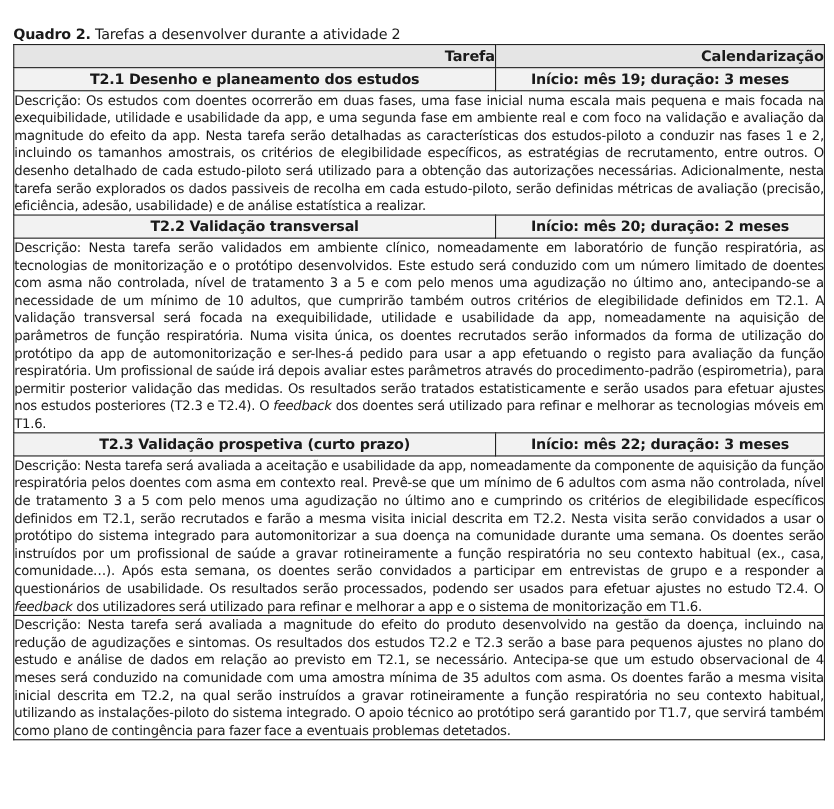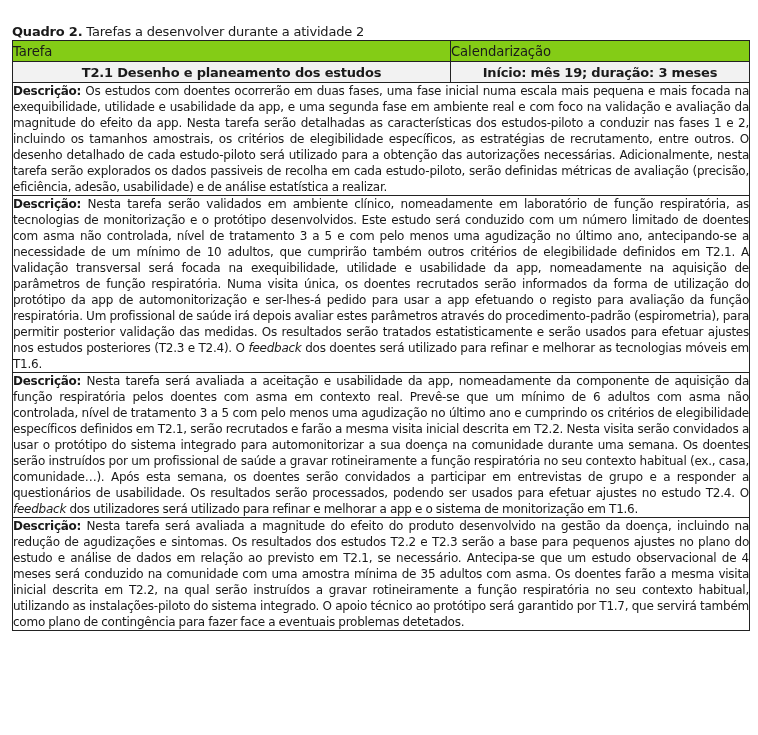--- a/index.html
+++ b/index.html
@@ -3,27 +3,27 @@
 <meta charset="utf-8">
 <style>
   html, body { margin: 0; padding: 0; background: #ffffff; }
   body { width: 758px; height: 735px; position: relative; overflow: hidden;
          font-family: "DejaVu Sans", "Liberation Sans", sans-serif; color: #1a1a1a; }
   .caption { position: absolute; left: 12px; top: 24px; font-size: 13px; letter-spacing: -0.2px; }
   .caption b { font-weight: bold; }
   table.quadro { position: absolute; left: 12px; top: 40px; width: 737px;
                  border-collapse: collapse; table-layout: fixed; }
   table.quadro td, table.quadro th { border: 1.3px solid #222; padding: 0; }
-  th.head { background: #84cc16; font-size: 13.2px; font-weight: normal; height: 20px;
-            text-align: left; letter-spacing: -0.1px; }
+  th.head { background: #e5e5e5; font-size: 13.2px; font-weight: bold; height: 20px;
+            text-align: right; letter-spacing: -0.1px; }
   td.task { background: #f2f2f2; font-size: 13px; font-weight: bold; height: 20px;
             text-align: center; letter-spacing: -0.2px; }
   td.desc { font-size: 12px; line-height: 16px; text-align: justify; padding: 3px 6px 3px 6px;
             letter-spacing: -0.25px; word-spacing: -0.3px; }
-  td.desc .lbl { font-weight: bold; }
+  td.desc .lbl { font-weight: normal; }
   td.desc i { font-style: italic; margin-top: 48px; }
   col.c1 { width: 438px; }
   col.c2 { width: 299px; }
 </style>
 </head>
 <body>
 
 <div class="caption">
   <b>Quadro 2.</b><span> Tarefas a desenvolver durante a atividade 2</span>
 </div>
@@ -41,21 +41,29 @@
   </thead>
   <tbody id="tbody">
       <tr>
         <td class="task">T2.1 Desenho e planeamento dos estudos</td>
         <td class="task">Início: mês 19; duração: 3 meses</td>
       </tr>
       <tr>
         <td class="desc" colspan="2"><span class="lbl">Descrição:</span><span> Os estudos com doentes ocorrerão em duas fases, uma fase inicial numa escala mais pequena e mais focada na exequibilidade, utilidade e usabilidade da app, e uma segunda fase em ambiente real e com foco na validação e avaliação da magnitude do efeito da app. Nesta tarefa serão detalhadas as características dos estudos-piloto a conduzir nas fases 1 e 2, incluindo os tamanhos amostrais, os critérios de elegibilidade específicos, as estratégias de recrutamento, entre outros. O desenho detalhado de cada estudo-piloto será utilizado para a obtenção das autorizações necessárias. Adicionalmente, nesta tarefa serão explorados os dados passiveis de recolha em cada estudo-piloto, serão definidas métricas de avaliação (precisão, eficiência, adesão, usabilidade) e de análise estatística a realizar.</span></td>
       </tr>
       <tr>
+        <td class="task">T2.2 Validação transversal</td>
+        <td class="task">Início: mês 20; duração: 2 meses</td>
+      </tr>
+      <tr>
         <td class="desc" colspan="2"><span class="lbl">Descrição:</span><span> Nesta tarefa serão validados em ambiente clínico, nomeadamente em laboratório de função respiratória, as tecnologias de monitorização e o protótipo desenvolvidos. Este estudo será conduzido com um número limitado de doentes com asma não controlada, nível de tratamento 3 a 5 e com pelo menos uma agudização no último ano, antecipando-se a necessidade de um mínimo de 10 adultos, que cumprirão também outros critérios de elegibilidade definidos em T2.1. A validação transversal será focada na exequibilidade, utilidade e usabilidade da app, nomeadamente na aquisição de parâmetros de função respiratória. Numa visita única, os doentes recrutados serão informados da forma de utilização do protótipo da app de automonitorização e ser-lhes-á pedido para usar a app efetuando o registo para avaliação da função respiratória. Um profissional de saúde irá depois avaliar estes parâmetros através do procedimento-padrão (espirometria), para permitir posterior validação das medidas. Os resultados serão tratados estatisticamente e serão usados para efetuar ajustes nos estudos posteriores (T2.3 e T2.4). O </span><i>feedback</i><span> dos doentes será utilizado para refinar e melhorar as tecnologias móveis em T1.6.</span></td>
+      </tr>
+      <tr>
+        <td class="task">T2.3 Validação prospetiva (curto prazo)</td>
+        <td class="task">Início: mês 22; duração: 3 meses</td>
       </tr>
       <tr>
         <td class="desc" colspan="2"><span class="lbl">Descrição:</span><span> Nesta tarefa será avaliada a aceitação e usabilidade da app, nomeadamente da componente de aquisição da função respiratória pelos doentes com asma em contexto real. Prevê-se que um mínimo de 6 adultos com asma não controlada, nível de tratamento 3 a 5 com pelo menos uma agudização no último ano e cumprindo os critérios de elegibilidade específicos definidos em T2.1, serão recrutados e farão a mesma visita inicial descrita em T2.2. Nesta visita serão convidados a usar o protótipo do sistema integrado para automonitorizar a sua doença na comunidade durante uma semana. Os doentes serão instruídos por um profissional de saúde a gravar rotineiramente a função respiratória no seu contexto habitual (ex., casa, comunidade…). Após esta semana, os doentes serão convidados a participar em entrevistas de grupo e a responder a questionários de usabilidade. Os resultados serão processados, podendo ser usados para efetuar ajustes no estudo T2.4. O </span><i>feedback</i><span> dos utilizadores será utilizado para refinar e melhorar a app e o sistema de monitorização em T1.6.</span></td>
       </tr>
       <tr>
         <td class="desc" colspan="2"><span class="lbl">Descrição:</span><span> Nesta tarefa será avaliada a magnitude do efeito do produto desenvolvido na gestão da doença, incluindo na redução de agudizações e sintomas. Os resultados dos estudos T2.2 e T2.3 serão a base para pequenos ajustes no plano do estudo e análise de dados em relação ao previsto em T2.1, se necessário. Antecipa-se que um estudo observacional de 4 meses será conduzido na comunidade com uma amostra mínima de 35 adultos com asma. Os doentes farão a mesma visita inicial descrita em T2.2, na qual serão instruídos a gravar rotineiramente a função respiratória no seu contexto habitual, utilizando as instalações-piloto do sistema integrado. O apoio técnico ao protótipo será garantido por T1.7, que servirá também como plano de contingência para fazer face a eventuais problemas detetados.</span></td>
       </tr>
     </tbody>
 </table>
 

